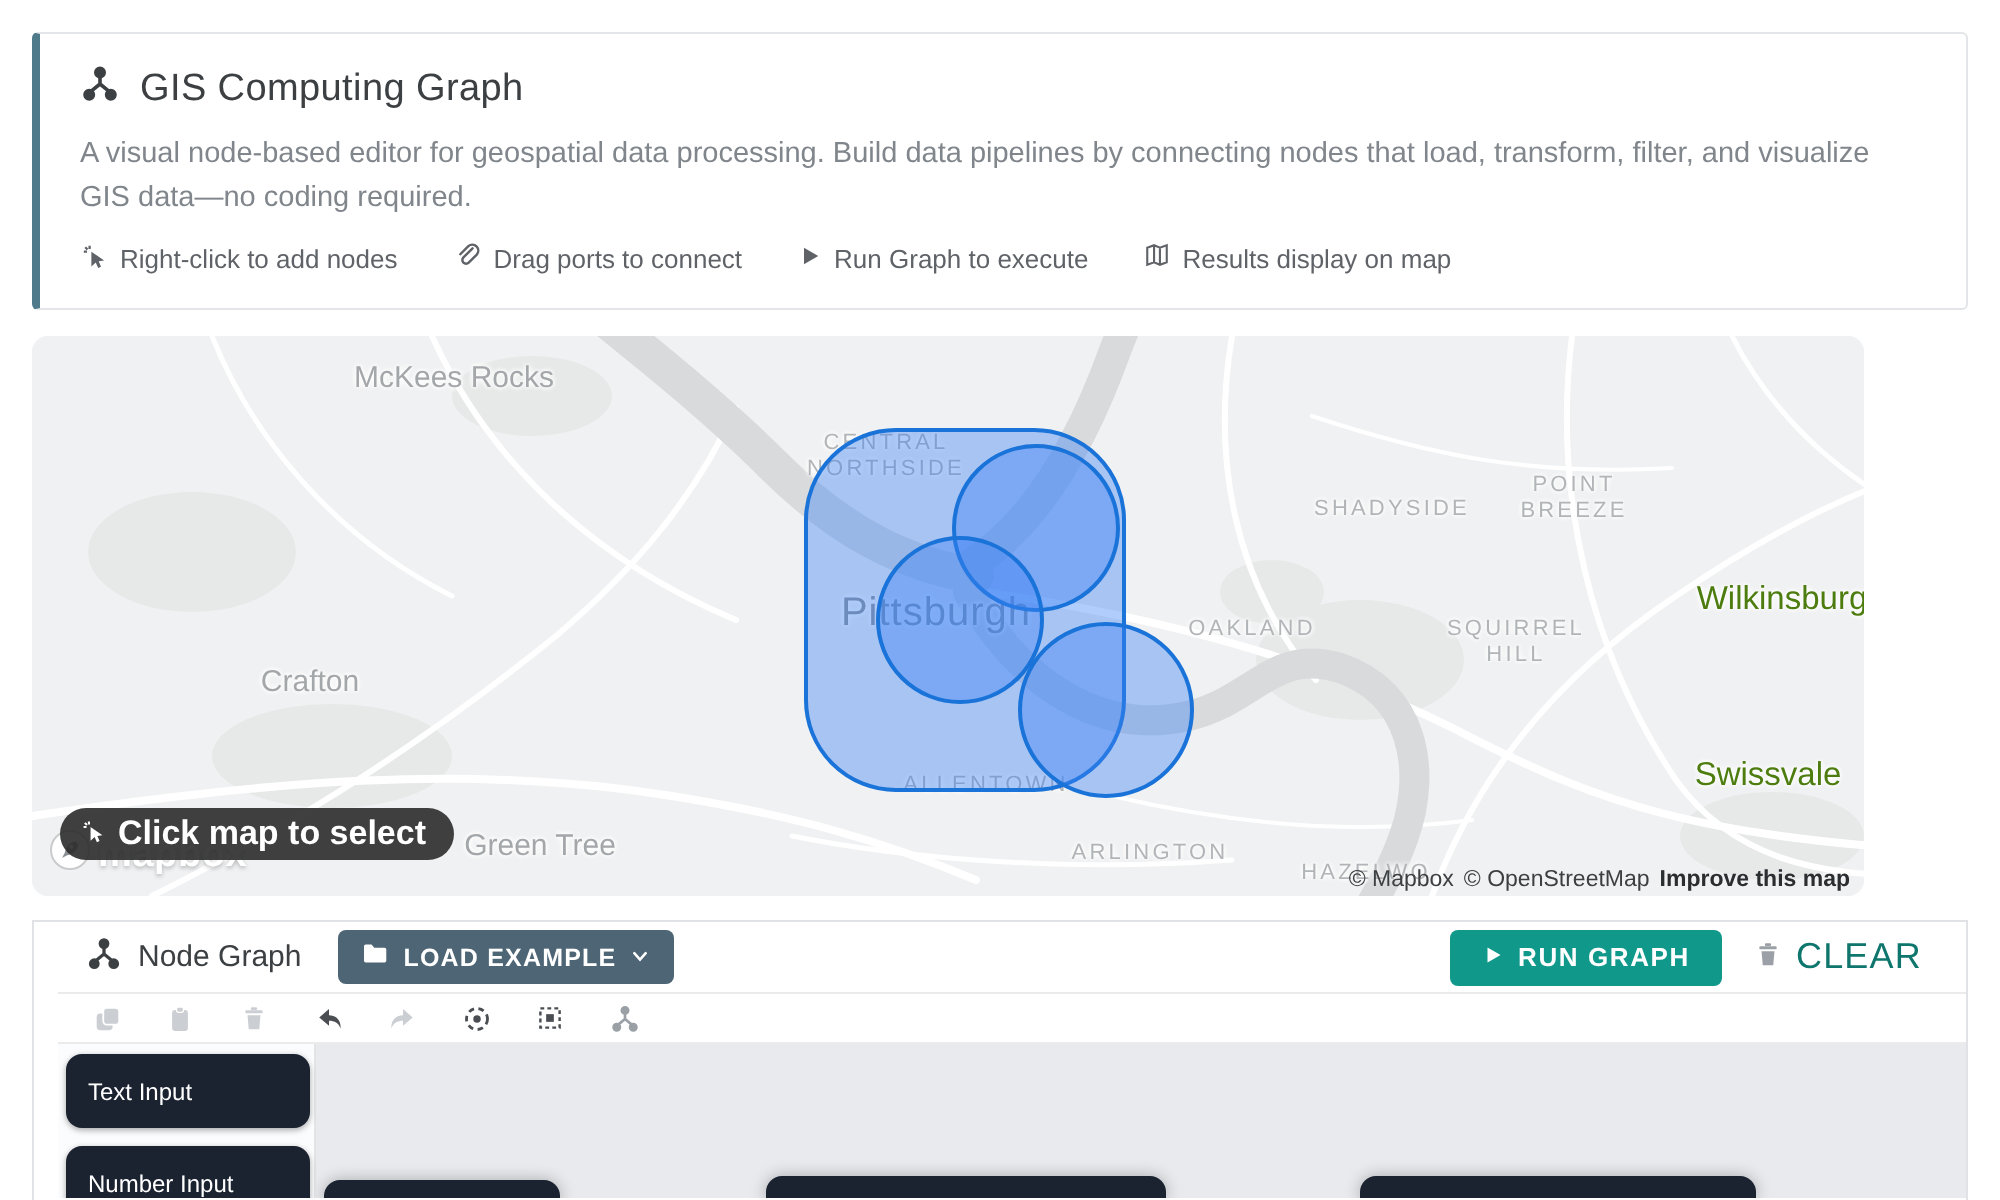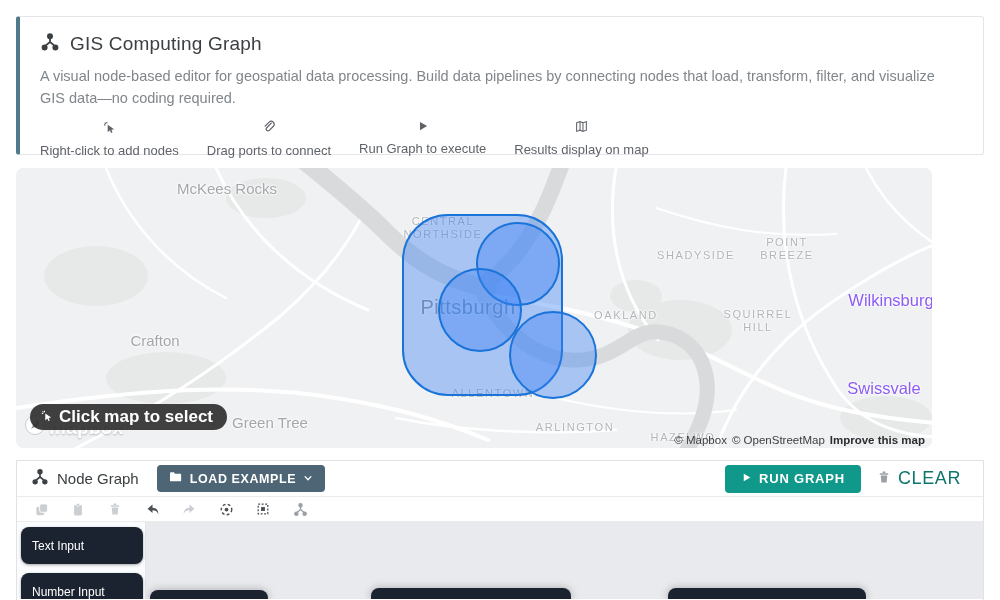--- a/index.html
+++ b/index.html
@@ -7,47 +7,47 @@
     font-family: "Liberation Sans", sans-serif; position: relative; }
 
   
   .header-card { position: absolute; left: 16px; top: 16px; width: 968px; height: 139px;
     background: #fff; border: 1px solid #e3e5e8; border-left: 4px solid var(--card-accent, #4e7a8a);
     border-radius: 3px; padding: 15px 20px 12px 20px; }
   .title-row { display: flex; align-items: center; gap: 10px; }
   .title-row h1 { font-size: 19px; font-weight: 500; color: #3c4043; letter-spacing: .2px; }
   .desc { margin-top: 9px; font-size: 14.5px; line-height: 1.55; color: #80868b; max-width: 932px; }
   .hints { margin-top: 10px; display: flex; gap: 28px; }
-  .hint { display: flex; align-items: center; gap: 6px; font-size: 13px; color: #5f6368; flex-direction: column; }
+  .hint { display: flex; align-items: center; gap: 6px; font-size: 13px; color: #5f6368; }
   .hint svg { flex: 0 0 auto; }
 
   
   .map { position: absolute; left: 16px; top: 168px; width: 916px; height: 280px;
     border-radius: 8px; overflow: hidden; background: #f0f1f2; }
   .map svg.base, .map svg.overlay { position: absolute; left: 0; top: 0; }
   .map-label { position: absolute; transform: translate(-50%, -50%); white-space: pre-line;
     text-align: center; color: #a4a7aa; font-size: 15px; line-height: 1.15;
     text-shadow: 0 0 3px #fff, 0 0 3px #fff, 0 0 2px #fff; pointer-events: none; }
   .map-label.hood { font-size: 11px; letter-spacing: 1.6px; color: #b2b5b8; font-weight: 500; }
   .map-label.city { font-size: 20px; letter-spacing: .5px; color: #8e9398; }
-  .map-label.town-lg { font-size: 16.5px; color: #8b5cf6; }
+  .map-label.town-lg { font-size: 16.5px; color: #4d7c0f; }
 
   .map-tooltip { position: absolute; left: 14px; top: 236px; height: 26px; z-index: 5;
     background: rgba(43,43,43,.9); border-radius: 13px; display: flex; align-items: center;
     gap: 6px; padding: 0 14px 0 10px; color: #fff; font-size: 17px; font-weight: 700; }
   .mapbox-logo { position: absolute; left: 8px; top: 246px; z-index: 4; display: flex;
     align-items: center; gap: 3px; color: #fff; font-weight: 700; font-size: 19px;
     letter-spacing: .3px; text-shadow: 0 1px 2px rgba(0,0,0,.25); }
   .attribution { position: absolute; right: 7px; bottom: 2px; z-index: 4; font-size: 11.5px;
     color: #3d4043; display: flex; gap: 5px; }
   .attribution .improve { font-weight: 700; color: #2b2e31; }
 
   
   .panel { position: absolute; left: 16px; top: 460px; width: 968px; height: 140px;
-    background: #fff; border: 1px solid #e0e2e5; border-bottom: none; }
+    background: #fff; border: 1px solid #e0e2e5; border-bottom: none; padding-left: 12px; }
   .panel-header { height: 36px; display: flex; align-items: center; padding: 0 12px 0 14px;
     border-bottom: 1px solid #ebebeb; }
   .panel-title { display: flex; align-items: center; gap: 8px; font-size: 15px; color: #3c4043; }
   .btn { display: inline-flex; align-items: center; gap: 7px; border: none; cursor: pointer;
     border-radius: 4px; color: #fff; font-family: inherit; }
   .btn-load { background: var(--slate, #4d6575); margin-left: 18px; height: 27px; padding: 0 12px;
     font-size: 12.5px; font-weight: 600; letter-spacing: .6px; }
   .btn-run { background: var(--accent, #10998b); margin-left: auto; height: 28px; padding: 0 16px;
     font-size: 13px; font-weight: 700; letter-spacing: .8px; }
   .btn-clear { background: transparent; color: #0f766e; height: 28px; padding: 0 10px;

